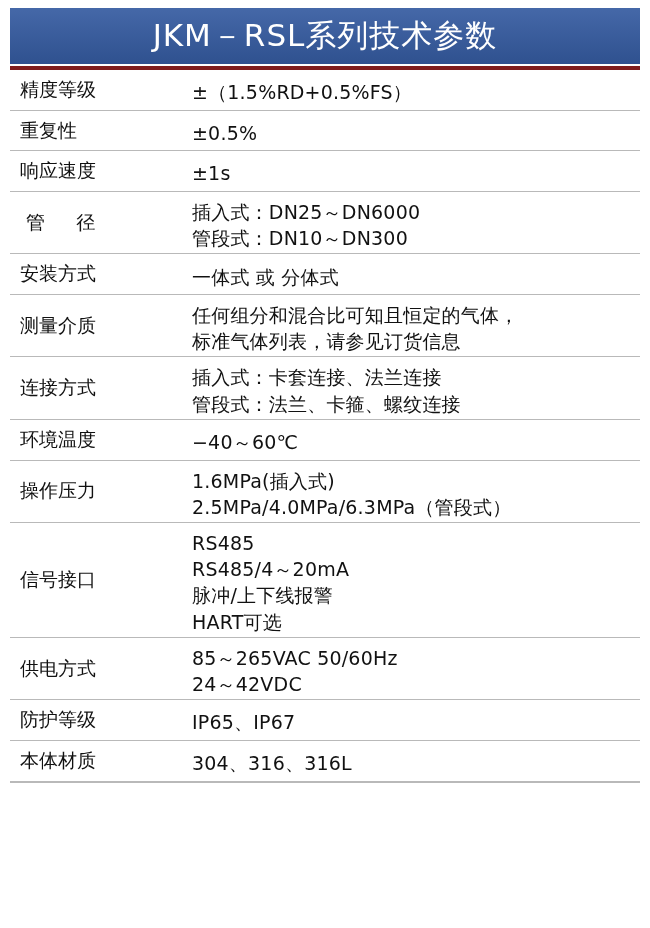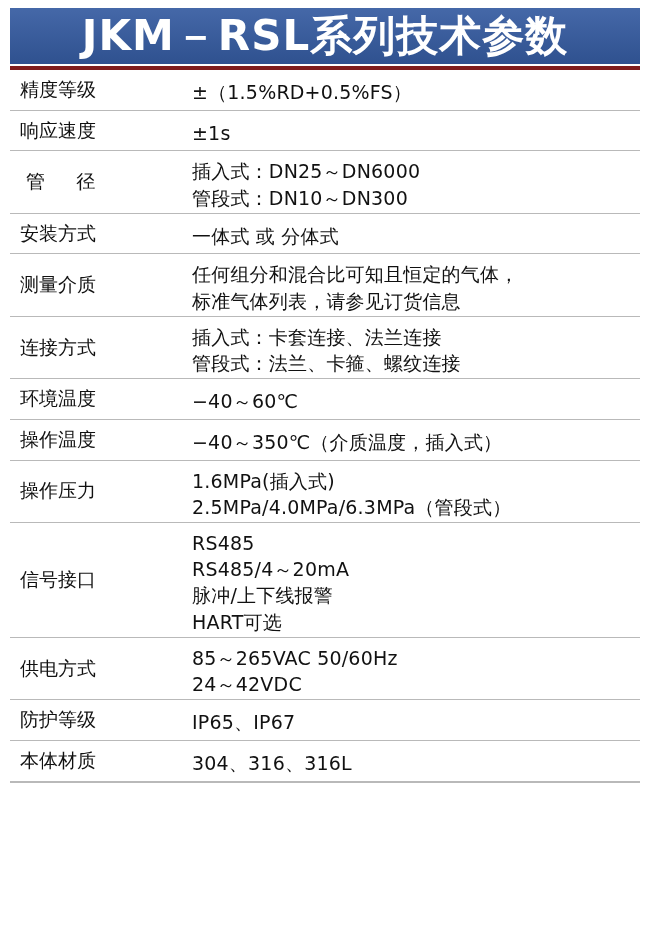--- a/index.html
+++ b/index.html
@@ -26,22 +26,22 @@
     background: #3a5a9a;
     background: linear-gradient(180deg, #4568a8 0%, #2f518f 100%);
     height: 56px;
     display: flex;
     align-items: center;
     justify-content: center;
     margin-bottom: 2px;
   }
   .title-text {
     color: #ffffff;
-    font-size: 42px;
-    font-weight: bold;
+    font-size: 31px;
+    font-weight: normal;
     letter-spacing: 1px;
     font-family: "DejaVu Sans", "Liberation Sans", sans-serif;
     white-space: nowrap;
   }
   table.spec {
     width: 100%;
     border-collapse: collapse;
     table-layout: fixed;
   }
   table.spec tr {
@@ -89,20 +89,26 @@
 
   <table class="spec">
     <tbody>
         <tr>
           <td class="label">精度等级</td>
           <td class="value">
             <span class="line">±（1.5%RD+0.5%FS）</span>
           </td>
         </tr>
         <tr>
+          <td class="label">重复性</td>
+          <td class="value">
+            <span class="line">±0.5%</span>
+          </td>
+        </tr>
+        <tr>
           <td class="label">响应速度</td>
           <td class="value">
             <span class="line">±1s</span>
           </td>
         </tr>
         <tr>
           <td class="label spread">管　径</td>
           <td class="value">
             <span class="line">插入式：DN25～DN6000</span>
             <span class="line">管段式：DN10～DN300</span>
@@ -125,26 +131,20 @@
           <td class="label">连接方式</td>
           <td class="value">
             <span class="line">插入式：卡套连接、法兰连接</span>
             <span class="line">管段式：法兰、卡箍、螺纹连接</span>
           </td>
         </tr>
         <tr>
           <td class="label">环境温度</td>
           <td class="value">
             <span class="line">−40～60℃</span>
-          </td>
-        </tr>
-        <tr>
-          <td class="label">操作温度</td>
-          <td class="value">
-            <span class="line">−40～350℃（介质温度，插入式）</span>
           </td>
         </tr>
         <tr>
           <td class="label">操作压力</td>
           <td class="value">
             <span class="line">1.6MPa(插入式)</span>
             <span class="line">2.5MPa/4.0MPa/6.3MPa（管段式）</span>
           </td>
         </tr>
         <tr>

